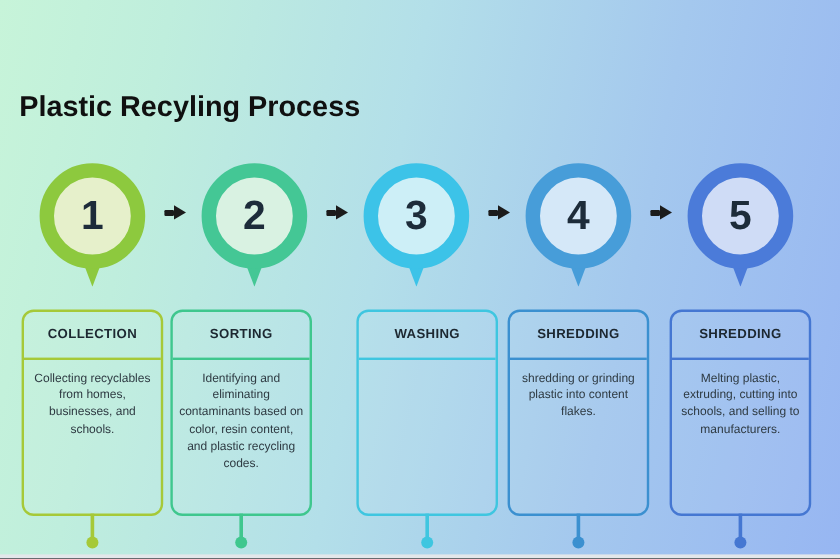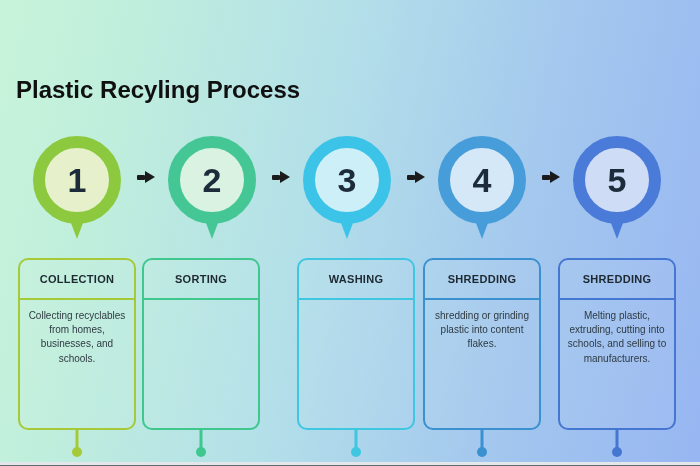--- a/index.html
+++ b/index.html
@@ -137,20 +137,21 @@
     </div>
 
   <div class="card cpos-0" style="--ring: #8dc93e; --fill: #e6f0cb; --accent: #a6c938;">
     <div class="card-header">COLLECTION</div>
     <div class="card-body">Collecting recyclables from homes, businesses, and schools.</div>
     <div class="card-stem"></div>
     <div class="card-dot"></div>
   </div>
   <div class="card cpos-1" style="--ring: #44c795; --fill: #d9f2e2; --accent: #3fc78e;">
     <div class="card-header">SORTING</div>
+    <div class="card-body">Identifying and eliminating contaminants based on color, resin content, and plastic recycling codes.</div>
     <div class="card-stem"></div>
     <div class="card-dot"></div>
   </div>
   <div class="card cpos-2" style="--ring: #3cc3e8; --fill: #cdeff7; --accent: #3fc6e0;">
     <div class="card-header">WASHING</div>
     <div class="card-stem"></div>
     <div class="card-dot"></div>
   </div>
   <div class="card cpos-3" style="--ring: #479dd9; --fill: #d5e8f8; --accent: #3b90d0;">
     <div class="card-header">SHREDDING</div>

